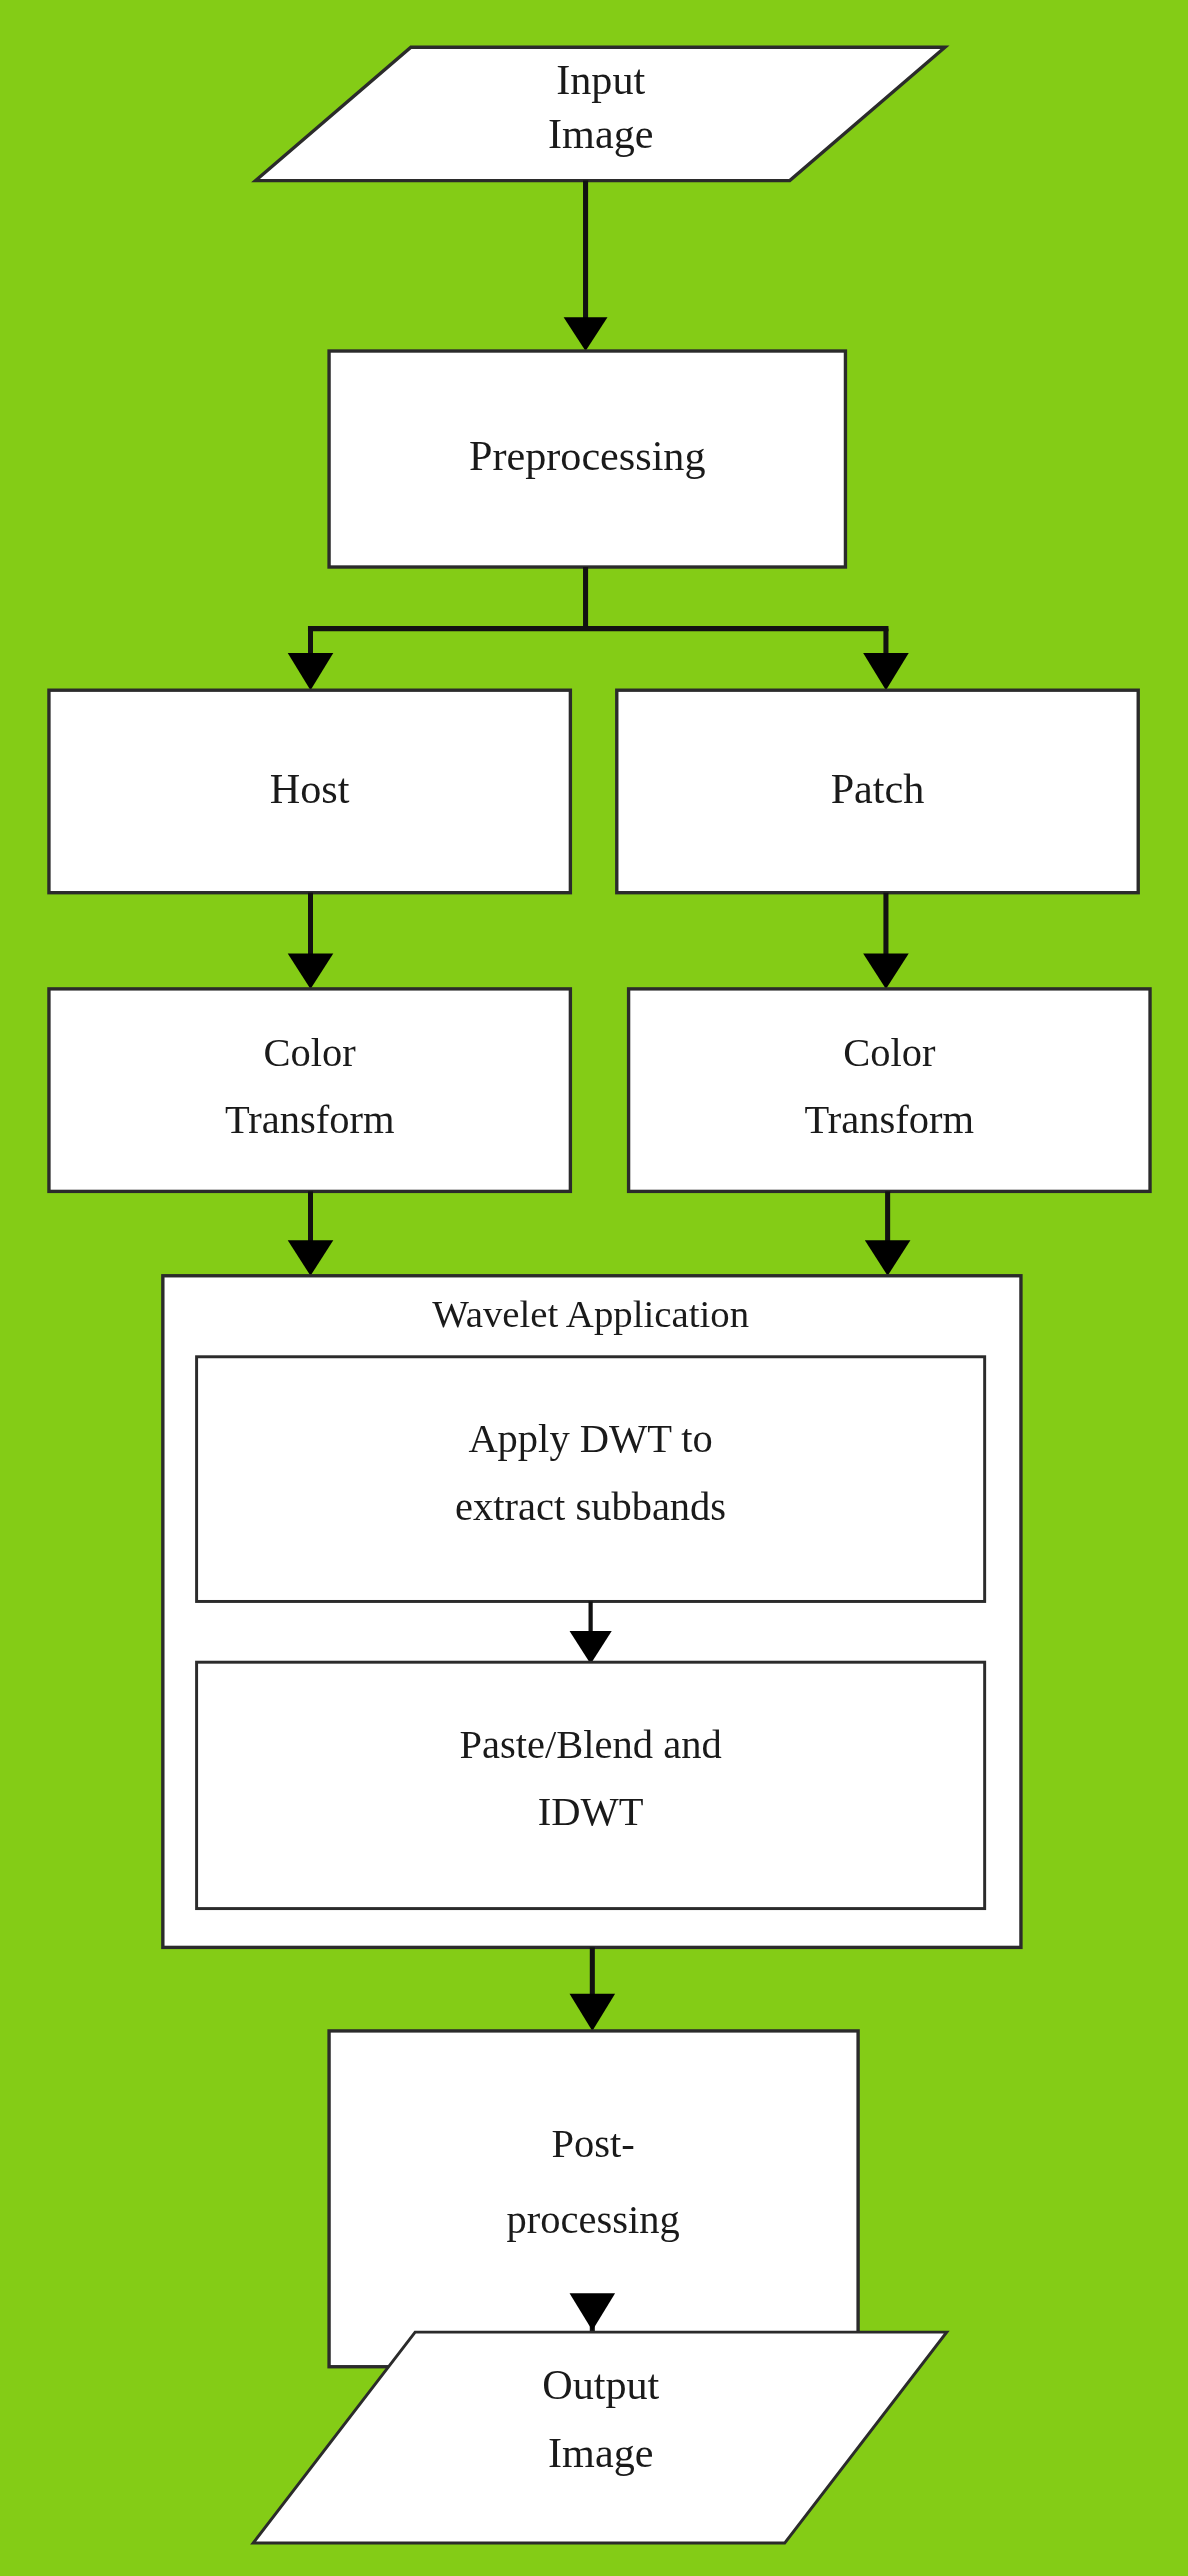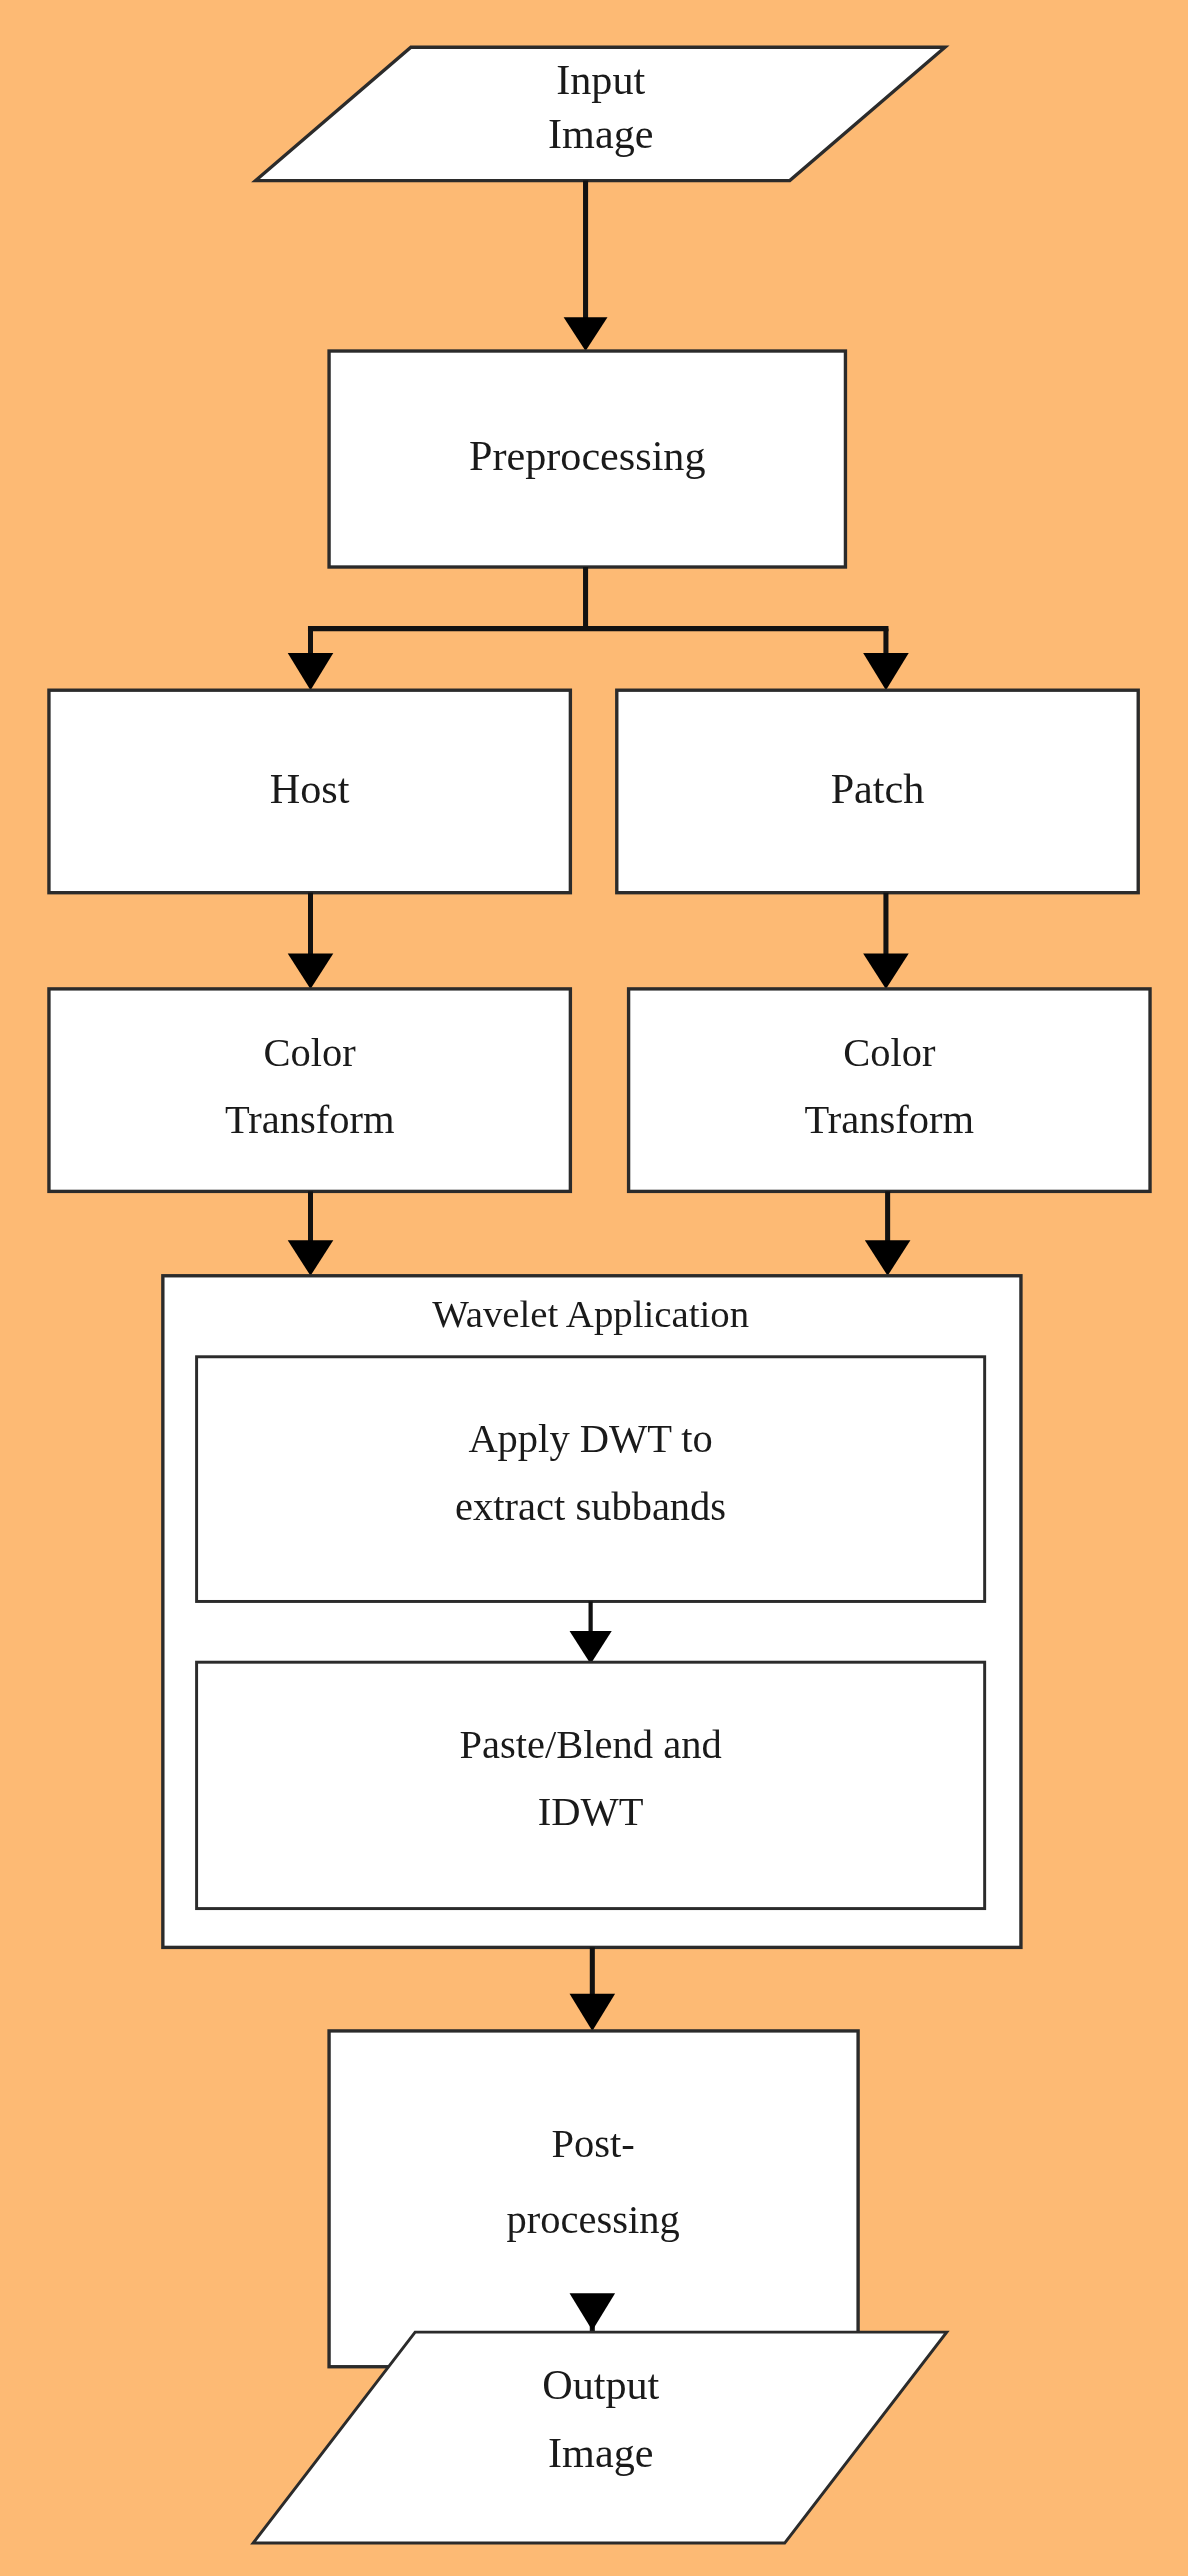--- a/index.html
+++ b/index.html
@@ -10,21 +10,21 @@
   body {
     width: 1188px;
     height: 2576px;
     font-family: "Liberation Serif", "DejaVu Serif", serif;
     overflow: hidden;
   }
   #flowchart-root {
     position: relative;
     width: 1188px;
     height: 2576px;
-    background: #fdba74;
+    background: #84cc16;
     text-align: right;
   }
   svg.diagram {
     display: block;
     width: 1188px;
     height: 2576px;
   }
   .node-shape {
     fill: #ffffff;
     stroke: #2b2b2b;

